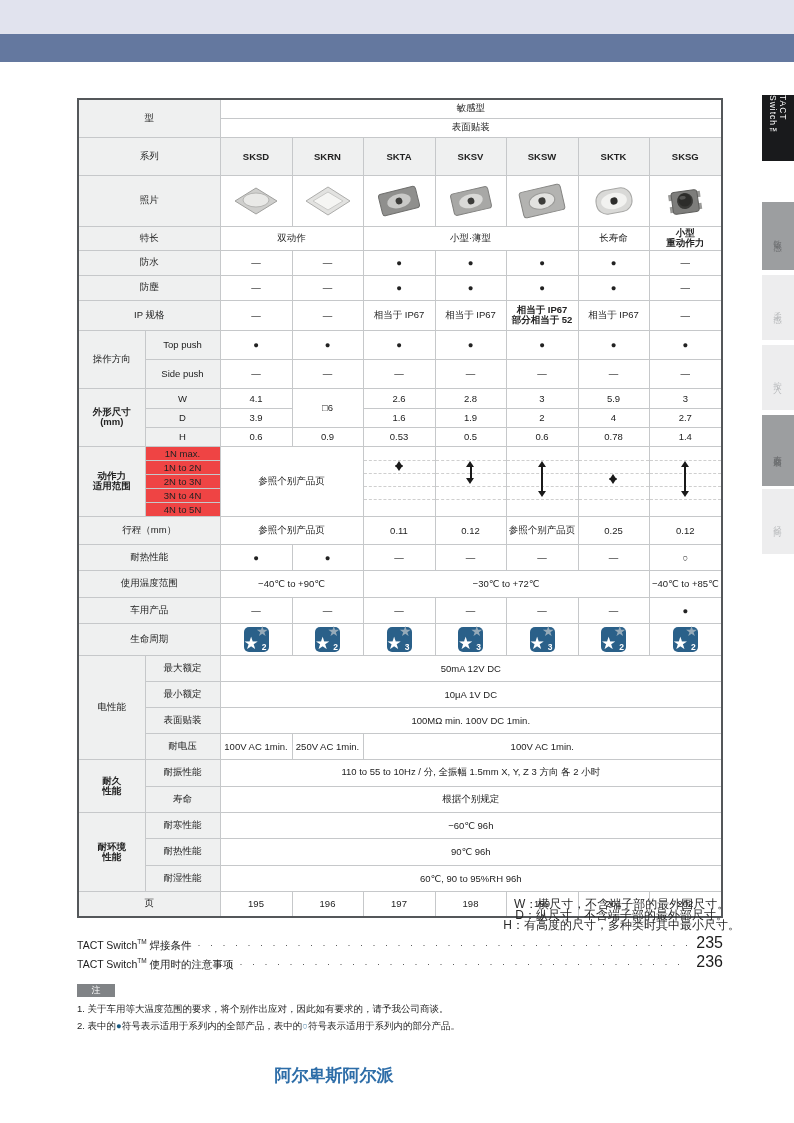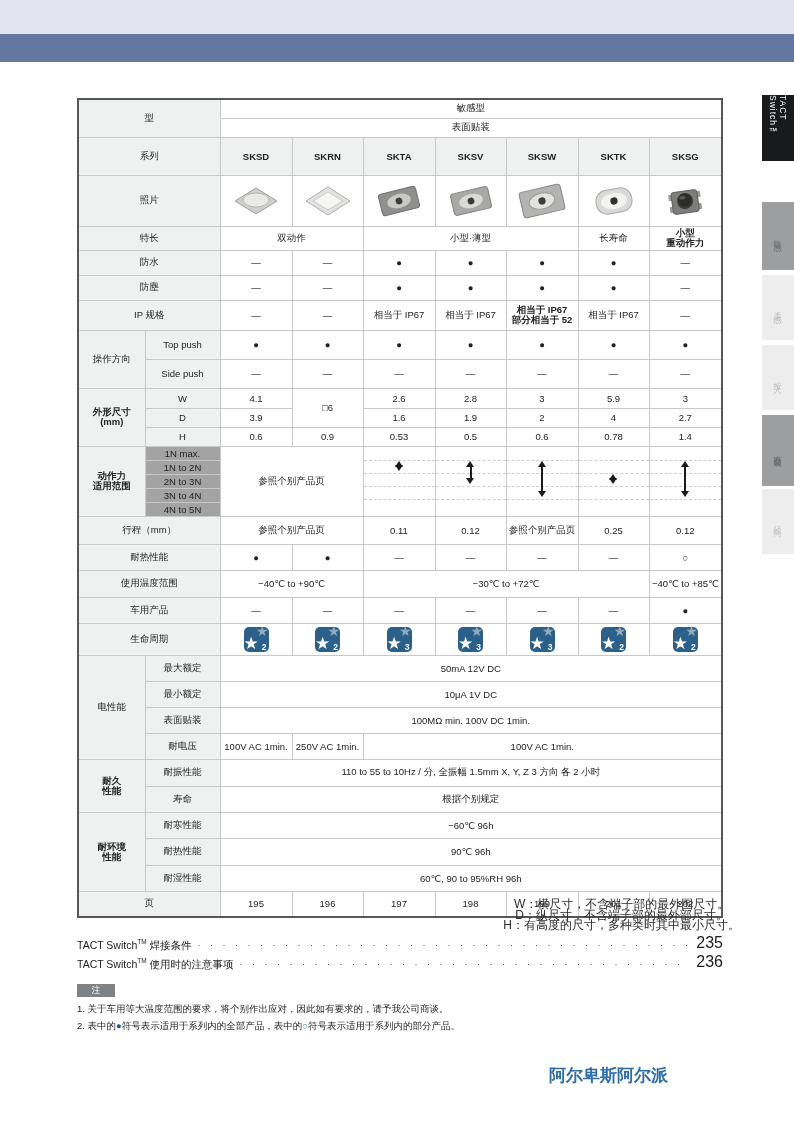--- a/index.html
+++ b/index.html
@@ -30,21 +30,21 @@
   td.series { background:#eff0f0; font-weight:bold; font-size:10px; color:#111; }
   .two-line span { display:block; line-height:10px;font-weight:bold; }
   .small  { font-size:7.5px; }
   .xs     { font-size:7px; }
   .med    { font-size:8.5px; }
   .c-dot    { color:#1c5c82; font-size:10.5px; }
   .c-circle { color:#5d8fb4; font-size:10.5px; }
   .c-dash   { color:#666; font-size:10px; }
 
   
-  td.flabel { font-size:7px; color:#333; background:#a3a3a3; padding:0;margin-top:8px; }
+  td.flabel { font-size:7px; color:#333; background:#ef4444; padding:0;margin-top:8px; }
   td.force-cell { position:relative; padding:0; }
   .fdash { position:absolute; left:0; right:0; height:0; border-top:1px dashed #cfcfcf; }
   .fd1{top:13px}.fd2{top:26px}.fd3{top:39px}.fd4{top:52px}
   .varrow { position:absolute; left:50%; width:9px; margin-left:-4.5px; }
   .varrow .shaft { position:absolute; left:50%; top:4px; bottom:4px; width:2px; margin-left:-1px; background:#1a1a1a; }
   .varrow .ah-t,.varrow .ah-b { position:absolute; left:50%; margin-left:-4.5px; width:0; height:0;
     border-left:4.5px solid transparent; border-right:4.5px solid transparent; }
   .varrow .ah-t { top:0; border-bottom:6px solid #1a1a1a; }
   .varrow .ah-b { bottom:0; border-top:6px solid #1a1a1a; }
 
@@ -70,21 +70,21 @@
     word-spacing:7px; padding:0 6px; }
   .page-ref { width:34px; text-align:right; font-size:16px; color:#1c1c1c; }
 
   
   .note-badge { position:absolute; left:77px; top:984px; width:38px; height:13px; background:#808386;
     color:#fff; font-size:9px; line-height:13px; text-align:center; }
   .notes { position:absolute; left:77px; top:1001px; width:640px; font-size:9.5px; line-height:16.5px; color:#1e1e1e; }
   .notes .dot { color:#1c5c82; } .notes .circ { color:#4d85ad; }
 
   
-  .brand { position:absolute; left:0; top:1064px; width:668px; text-align:right;
+  .brand { position:absolute; left:0; top:1064px; width:668px; text-align:center;
     font-size:17px; font-weight:bold; color:#2d6da8; }
   .folio { position:absolute; right:18px; top:1136px; font-size:10.5px; color:#3c3c3c; }
 </style>
 </head>
 <body>
 
 <div class="band-light"></div>
 <div class="band-blue"></div>
 
 <div class="side-tab tab-black">TACT Switch™</div>

